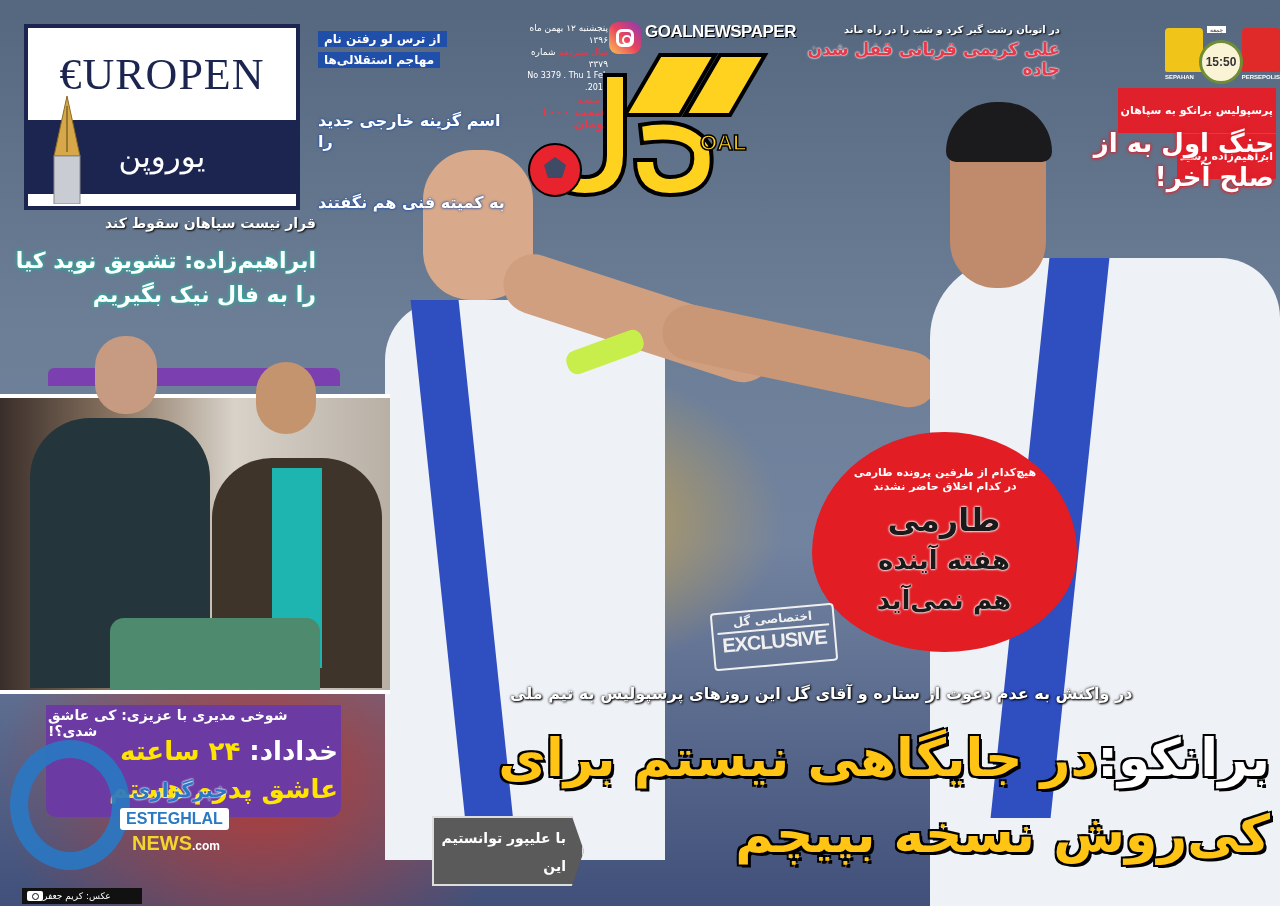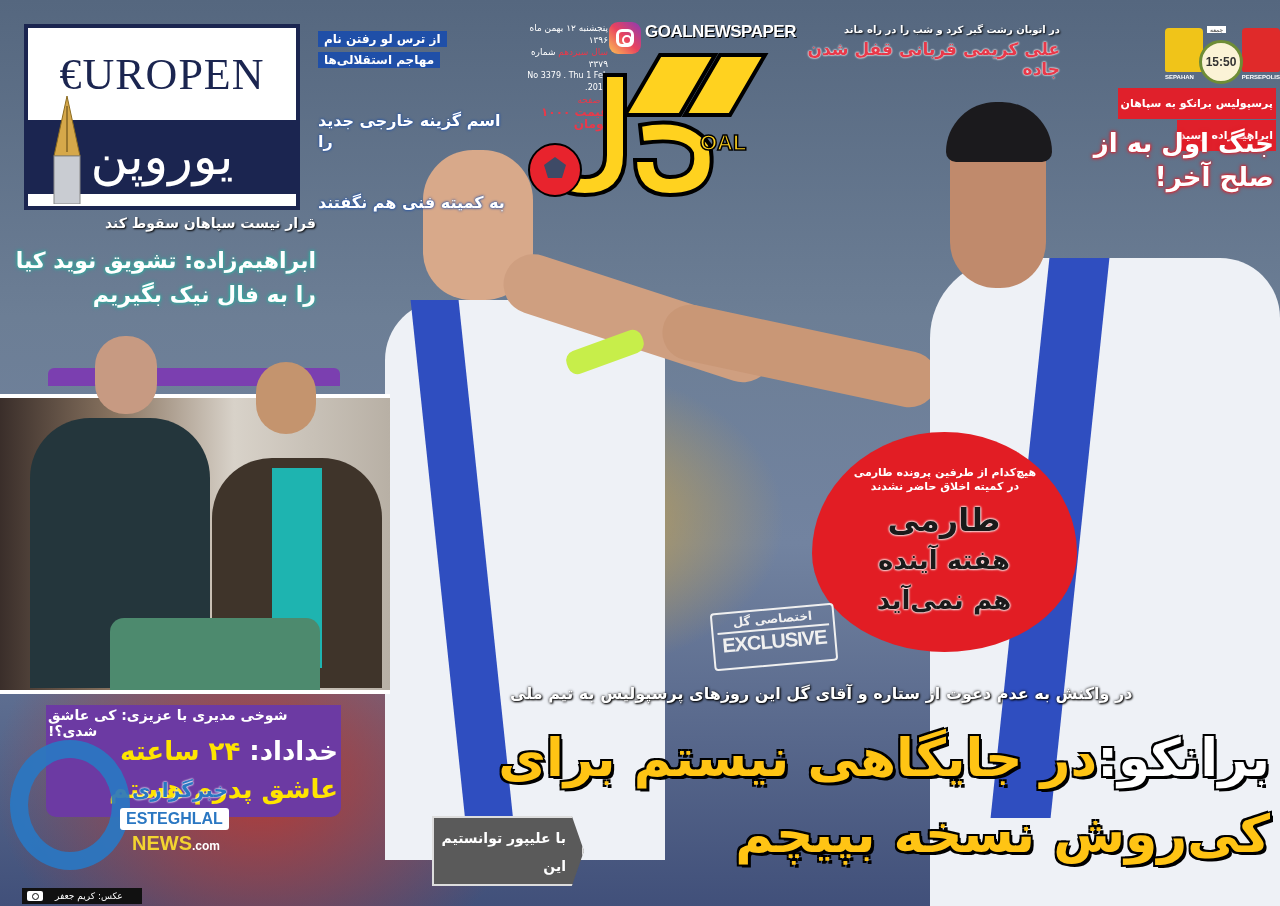--- a/index.html
+++ b/index.html
@@ -26,21 +26,21 @@
     background: #1b2550; padding: 4px;
   }
   .ad-europen .top {
     background: #fff; height: 92px;
     display: flex; align-items: center; justify-content: center;
     font-family: "Liberation Serif", serif; font-size: 44px; color: #1b2550; letter-spacing: 1px;
   }
   .ad-europen .bottom {
     height: 72px; position: relative;
     display: flex; align-items: center; justify-content: center;
-    font-family: "DejaVu Serif", serif; font-size: 51px; color: #fff;
+    font-family: "DejaVu Serif", serif; font-size: 31px; color: #fff;
   }
   .ad-europen .strip { background: #fff; height: 12px; margin-top: 2px; }
   .pen {
     position: absolute; left: 24px; bottom: -12px; width: 30px; height: 108px;
   }
 
   
   .tl-headline { left: 318px; top: 28px; width: 200px; text-align: left; }
   .tl-kicker {
     display: inline-block; background: #1f4fa8; color: #fff; font-size: 12px;
@@ -78,21 +78,21 @@
     position: absolute; left: 34px; top: 16px; width: 44px; height: 44px; border-radius: 50%;
     background: #fbf3d6; border: 3px solid #6e8d36; display: flex; align-items: center; justify-content: center;
     font-family: "Liberation Sans", sans-serif; font-size: 12px; font-weight: bold; color: #333;
   }
   .match-day { position: absolute; left: 42px; top: 2px; font-size: 6px; background: #fff; color: #333; padding: 0 3px; }
   .team-name { position: absolute; top: 50px; font-size: 6px; font-family: "Liberation Sans", sans-serif; color: #fff; font-weight: bold; }
   .team-name.left { left: 0; }
   .team-name.right { right: 0; }
 
   .tr-red-sub { left: 1100px; top: 88px; width: 176px; text-align: right; }
-  .tr-red-sub span { display: inline-block; background: #e0202b; color: #fff; font-size: 11px; font-weight: bold; padding: 8px 3px; line-height: 15px; margin-bottom: 1px; }
+  .tr-red-sub span { display: inline-block; background: #e0202b; color: #fff; font-size: 11px; font-weight: bold; padding: 15px 3px; line-height: 15px; margin-bottom: 1px; }
   .tr-big { left: 1090px; top: 126px; width: 184px; text-align: right; color: #fff; font-weight: bold; font-size: 26px; line-height: 34px; text-shadow: 0 0 4px #e0202b, 0 0 3px #e0202b, 0 0 2px #e0202b; }
 
   
   .lm-kicker { left: 20px; top: 215px; width: 296px; text-align: right; color: #fff; font-size: 14px; font-weight: bold; text-shadow: 1px 1px 2px #000; }
   .lm-title { left: 10px; top: 244px; width: 306px; text-align: right; color: #fff; font-size: 22px; line-height: 34px; font-weight: bold; text-shadow: 0 0 4px #27b3a0, 0 0 3px #27b3a0; }
 
   
   .photo-bar { left: 48px; top: 368px; width: 292px; height: 18px; background: #7b3fb0; border-radius: 6px 6px 0 0; }
   .photo-panel { left: 0; top: 394px; width: 390px; height: 300px; background: #fff; padding: 4px 0; }
   .photo-inner { position: relative; width: 100%; height: 100%; background: linear-gradient(90deg, #3a2e2a 0%, #8a7561 30%, #d8d2c9 60%, #b8b0a5 100%); overflow: hidden; }
@@ -110,21 +110,21 @@
   .bl-title .yellow { color: #ffe400; }
 
   
   .watermark { left: 10px; top: 740px; width: 240px; height: 150px; }
   .wm-circle { position: absolute; left: 0; top: 0; width: 120px; height: 130px; border-radius: 50%; border: 18px solid #2a77c2; opacity: 0.92; }
   .wm-badge { position: absolute; left: 110px; top: 68px; background: #fff; color: #2a77c2; font-family: "Liberation Sans", sans-serif; font-weight: bold; font-size: 16px; padding: 2px 6px; border-radius: 3px; }
   .wm-fa { position: absolute; left: 122px; top: 38px; color: #2a77c2; font-size: 20px; font-weight: bold; text-shadow: 0 0 2px #fff, 0 0 2px #fff; }
   .wm-news { position: absolute; left: 122px; top: 92px; color: #f3d430; font-family: "Liberation Sans", sans-serif; font-weight: bold; font-size: 20px; }
   .wm-news span { color: #fff; font-size: 12px; margin-top: 30px; }
 
-  .photo-credit { left: 22px; top: 888px; height: 16px; width: 120px; background: #111; color: #fff; font-size: 9px; display: flex; align-items: center; justify-content: flex-end; padding: 0 5px; gap: 12px; }
+  .photo-credit { left: 22px; top: 888px; height: 16px; width: 120px; background: #111; color: #fff; font-size: 9px; display: flex; align-items: center; justify-content: flex-end; padding: 0 5px; gap: 0; }
   .camera-icon { width: 16px; height: 10px; background: #fff; border-radius: 2px; position: relative; }
   .camera-icon::after { content: ""; position: absolute; left: 5px; top: 2px; width: 5px; height: 5px; border: 1px solid #111; border-radius: 50%; }
 
   
   .player-left { left: 385px; top: 150px; width: 320px; height: 760px; }
   .pl-head { position: absolute; left: 38px; top: 0; width: 110px; height: 150px; background: #d8a98a; border-radius: 50px 50px 48px 48px; }
   .pl-body { position: absolute; left: 0; top: 150px; width: 280px; height: 560px; background: #eef1f6; border-radius: 60px 60px 0 0; }
   .pl-stripe { position: absolute; left: 55px; top: 150px; width: 48px; height: 560px; background: #2f4ec0; transform: skewX(6deg); }
   .pl-arm { position: absolute; left: 120px; top: 95px; width: 280px; height: 60px; background: #cf9f80; border-radius: 30px; transform: rotate(18deg); transform-origin: left center; }
   .pl-band { position: absolute; left: 180px; top: 190px; width: 80px; height: 24px; background: #c7ee4a; border-radius: 10px; transform: rotate(-20deg); }
@@ -276,21 +276,21 @@
   </div>
 
   <div class="abs photo-credit rtl">
     <span>عکس: کریم جعفر</span>
     <span class="camera-icon"></span>
   </div>
 
   <div class="abs red-circle"></div>
   <div class="abs rc-kicker rtl">
     <div>هیچ‌کدام از طرفین پرونده طارمی</div>
-    <div>در کمیته اخلاق حاضر نشدند</div>
+    <div>در کدام اخلاق حاضر نشدند</div>
   </div>
   <div class="abs rc-title rtl">
     <div style="font-size:32px;">طارمی</div>
     <div>هفته آینده</div>
     <div>هم نمی‌آید</div>
   </div>
 
   <div class="abs exclusive">
     <div class="fa rtl">اختصاصی گل</div>
     <div class="en">EXCLUSIVE</div>

